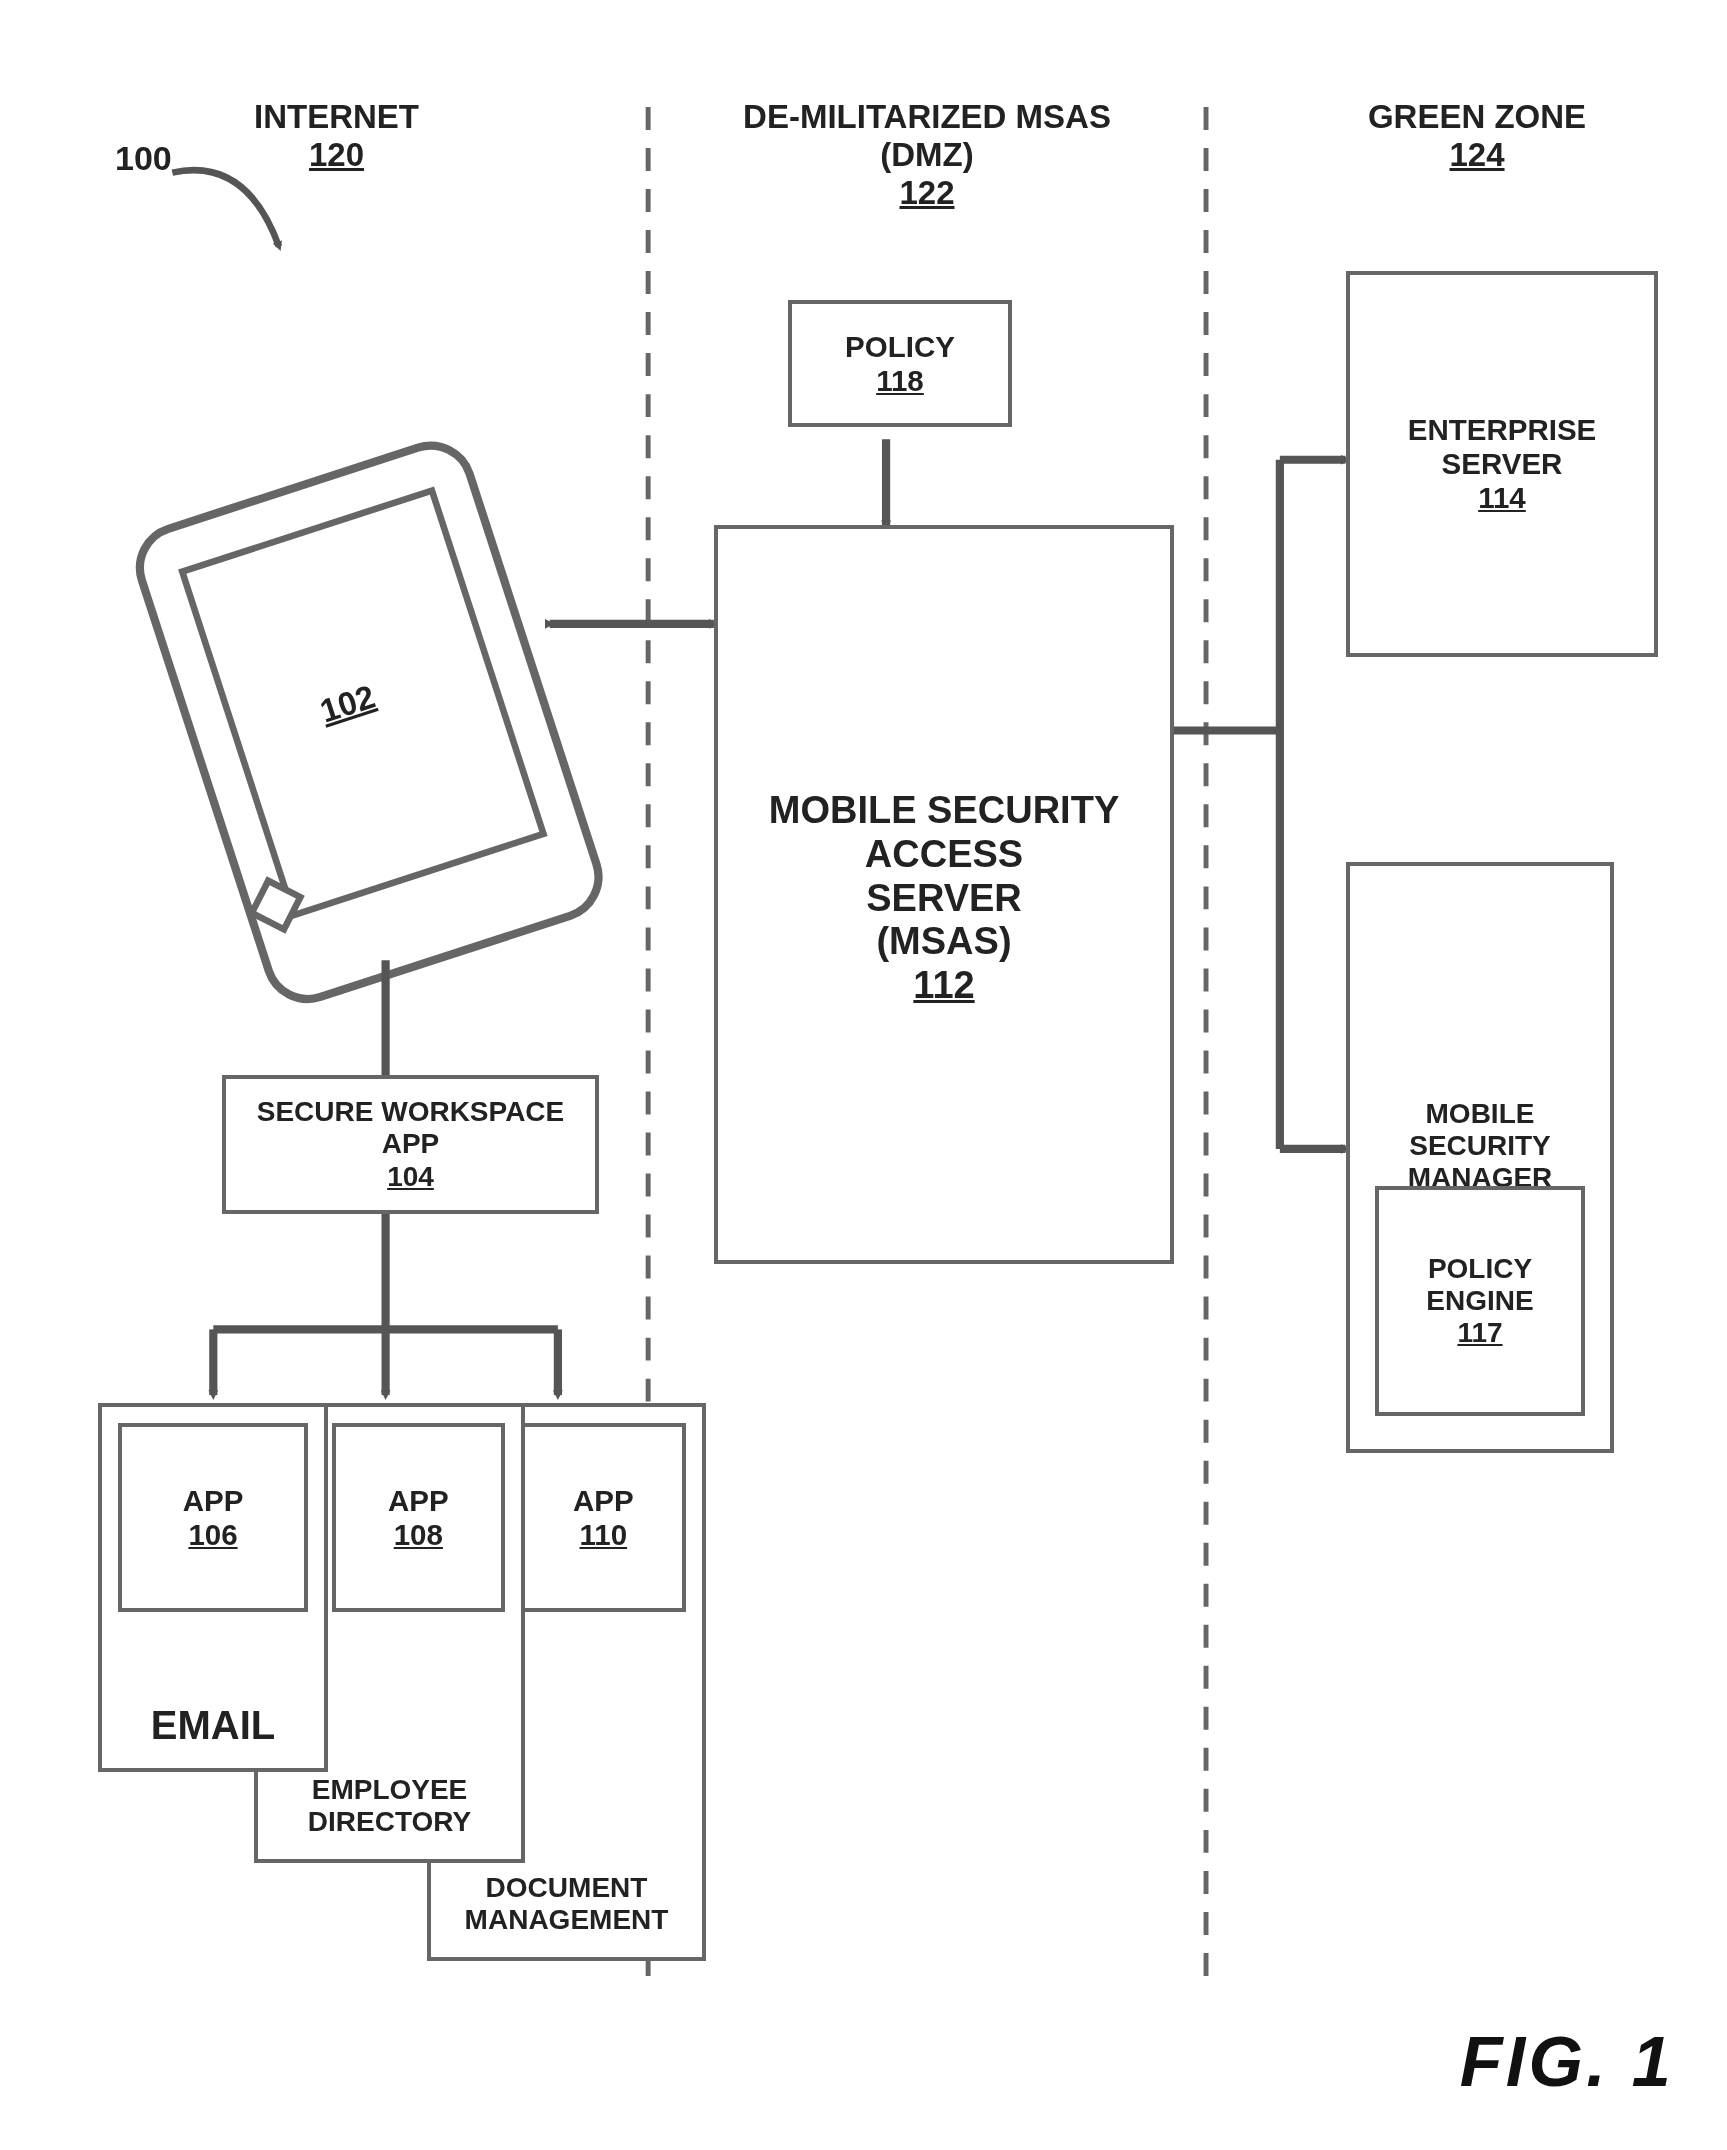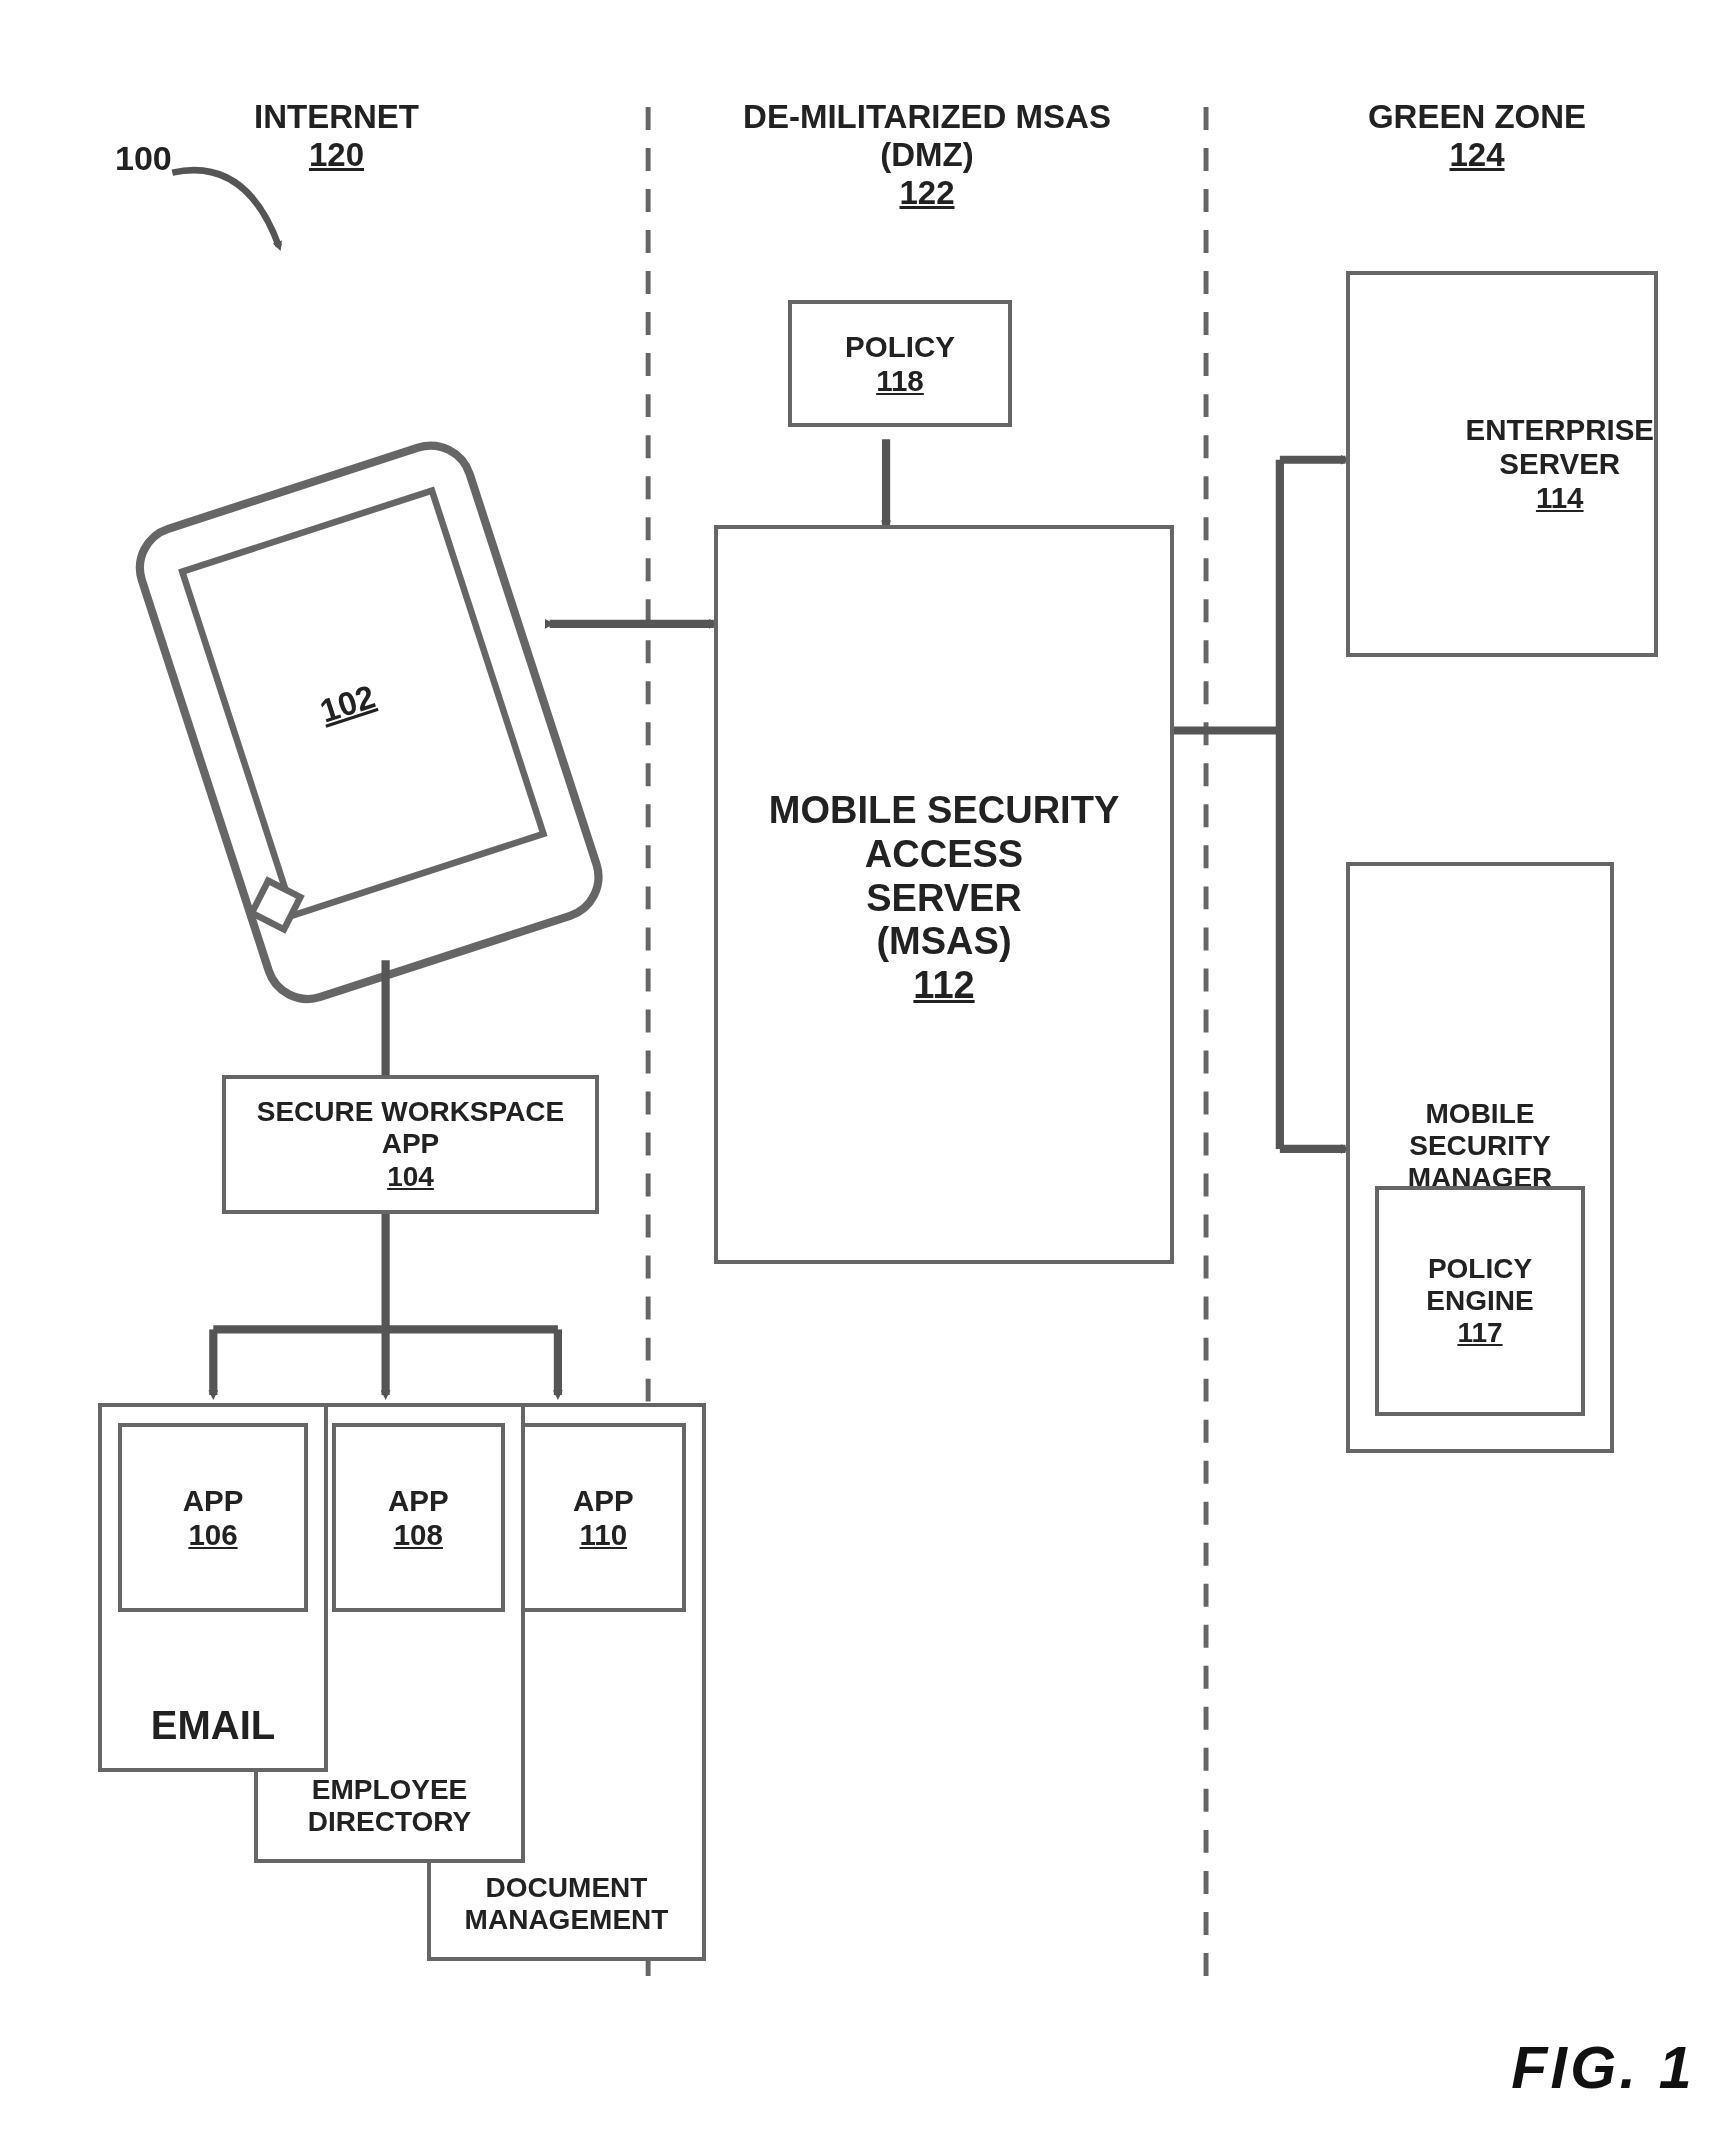--- a/index.html
+++ b/index.html
@@ -167,21 +167,21 @@
 
   <div class="box" style="left:714px; top:525px; width:460px; height:739px;">
     <span class="label" style="position:static; font-size:38px;margin-top:8px;">
       <span class="line">MOBILE SECURITY ACCESS</span>
       <span class="line">SERVER</span>
       <span class="line">(MSAS)</span>
       <span class="line underline">112</span>
     </span>
   </div>
 
-  <div class="box" style="left:1346px; top:271px; width:312px; height:386px;align-items:flex-end;">
+  <div class="box" style="left:1346px; top:271px; width:312px; height:386px;">
     <span class="label" style="position:static; font-size:29.5px;">
       <span class="line">ENTERPRISE</span>
       <span class="line">SERVER</span>
       <span class="line underline">114</span>
     </span>
   </div>
 
   <div class="box" style="left:1346px; top:862px; width:268px; height:591px; justify-content:center; padding-top:41px;">
     <span class="label" style="position:static; font-size:28px;">
       <span class="line">MOBILE</span>
@@ -191,18 +191,18 @@
     </span>
 
     <div class="box" style="position:absolute; left:24.6px; right:24.6px; bottom:33px; height:230px;">
       <span class="label" style="position:static; font-size:28px;">
         <span class="line">POLICY ENGINE</span>
         <span class="line underline">117</span>
       </span>
     </div>
   </div>
 
-  <div class="figlabel" style="right:32px; bottom:49px; font-size:59px;">
+  <div class="figlabel" style="right:53px; bottom:49px; font-size:70px;">
     <span>FIG. 1</span>
   </div>
 
 </div>
 
 
 </body></html>

